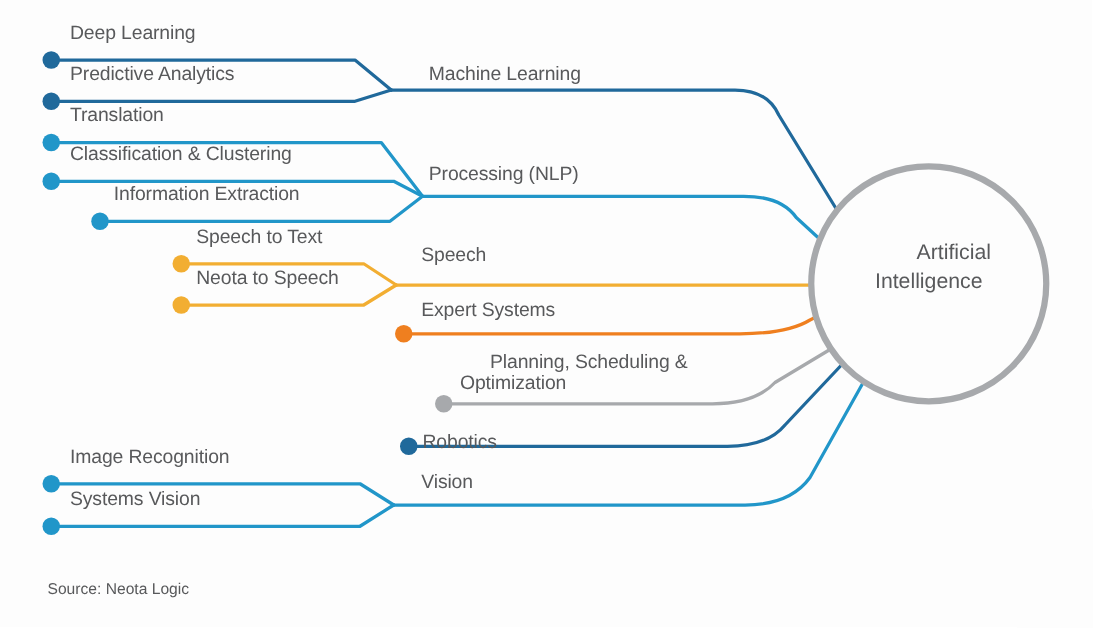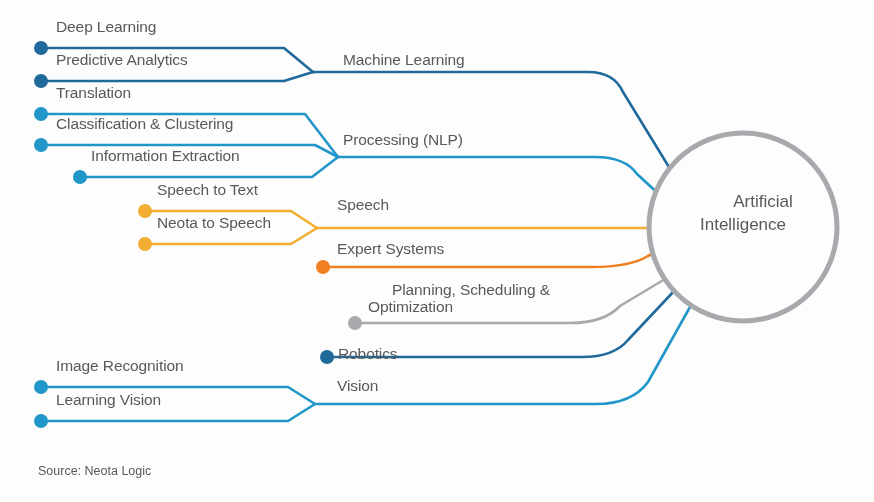--- a/index.html
+++ b/index.html
@@ -121,21 +121,21 @@
   <div class="node-label" style="left:337px; top:196px;">Speech</div>
 
   <div class="node-label" style="left:337px; top:240px;">Expert Systems</div>
 
   <div class="node-label" style="left:368px; top:281px;margin-left:24px;">Planning, Scheduling &amp;</div>
   <div class="node-label" style="left:368px; top:298px;">Optimization</div>
 
   <div class="node-label" style="left:338px; top:330px;margin-top:15px;">Robotics</div>
 
   <div class="node-label" style="left:56px; top:357px;">Image Recognition</div>
-  <div class="node-label" style="left:56px; top:391px;">Learning Vision</div>
+  <div class="node-label" style="left:56px; top:391px;">Systems Vision</div>
   <div class="node-label" style="left:337px; top:377px;">Vision</div>
 
   <div class="hub-label" style="left:668px; top:190px;">Artificial</div>
   <div class="hub-label" style="left:648px; top:213px;">Intelligence</div>
 
   <div class="source-label" style="left:22px; top:464px;">Source: Neota Logic</div>
 
 </div>
 
 </body></html>

